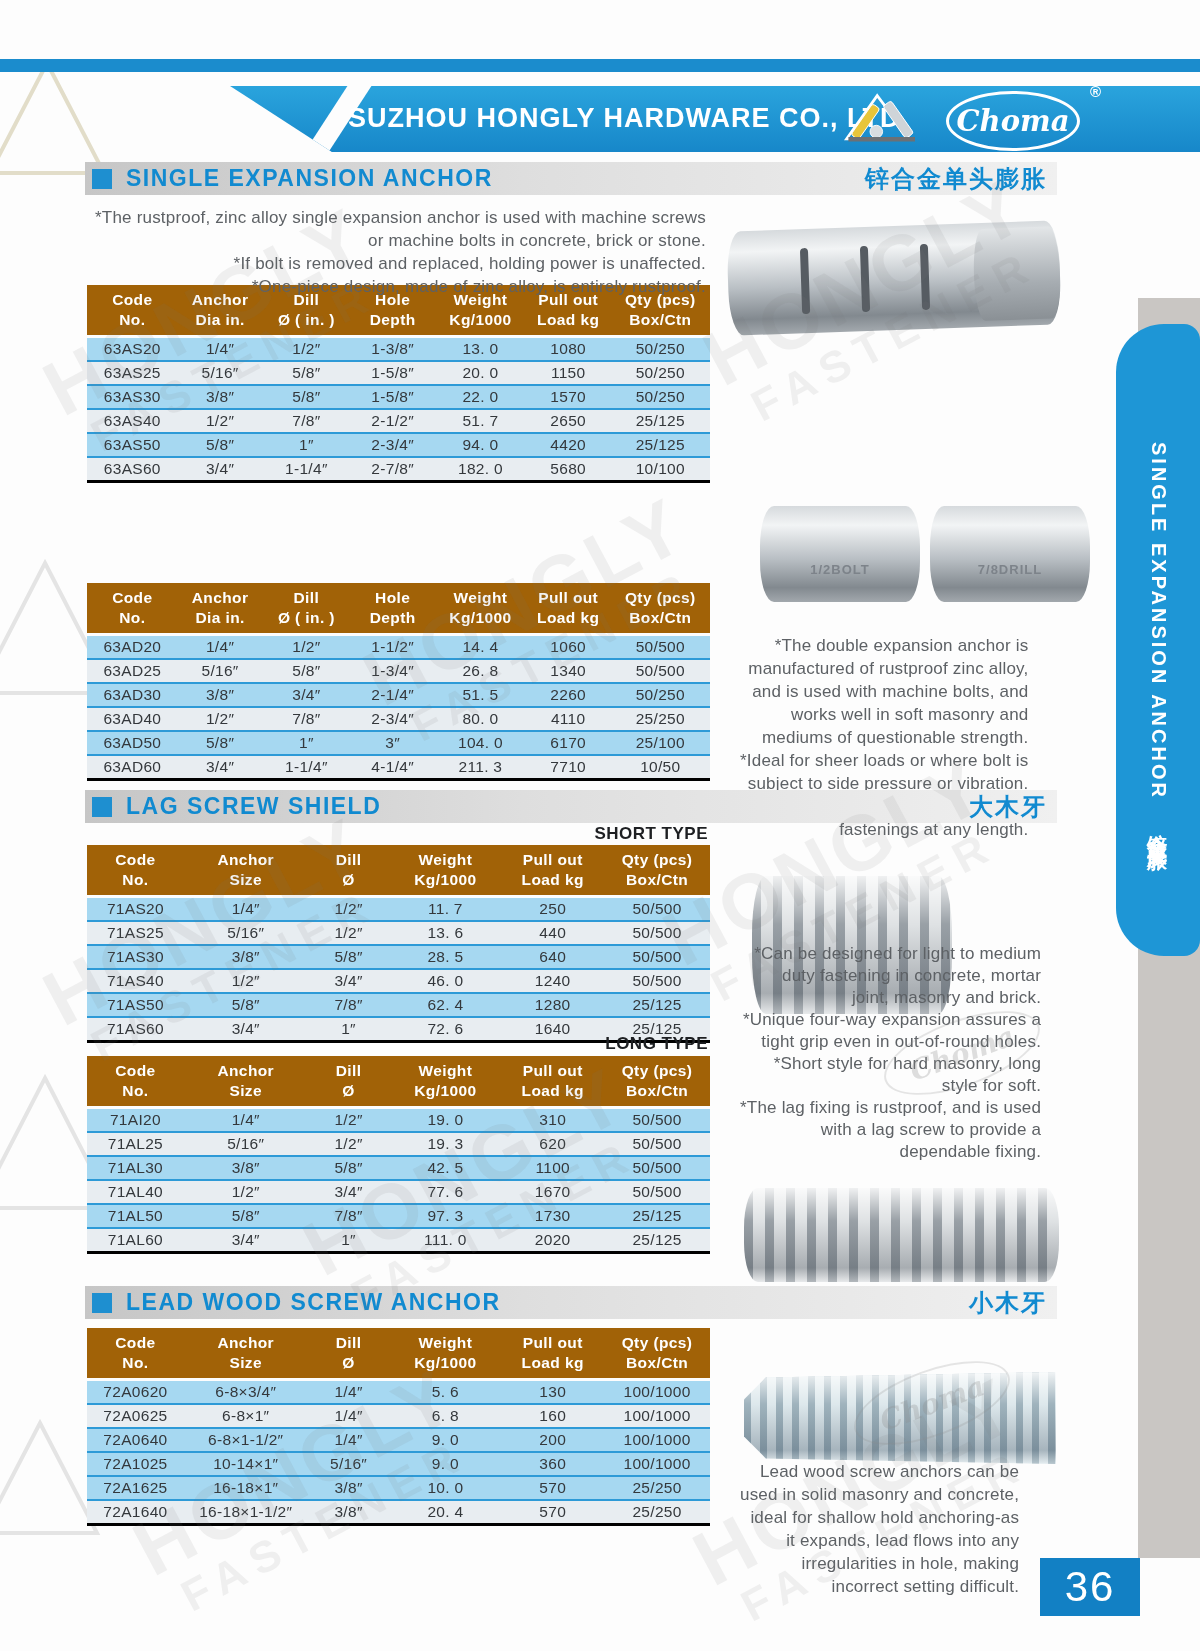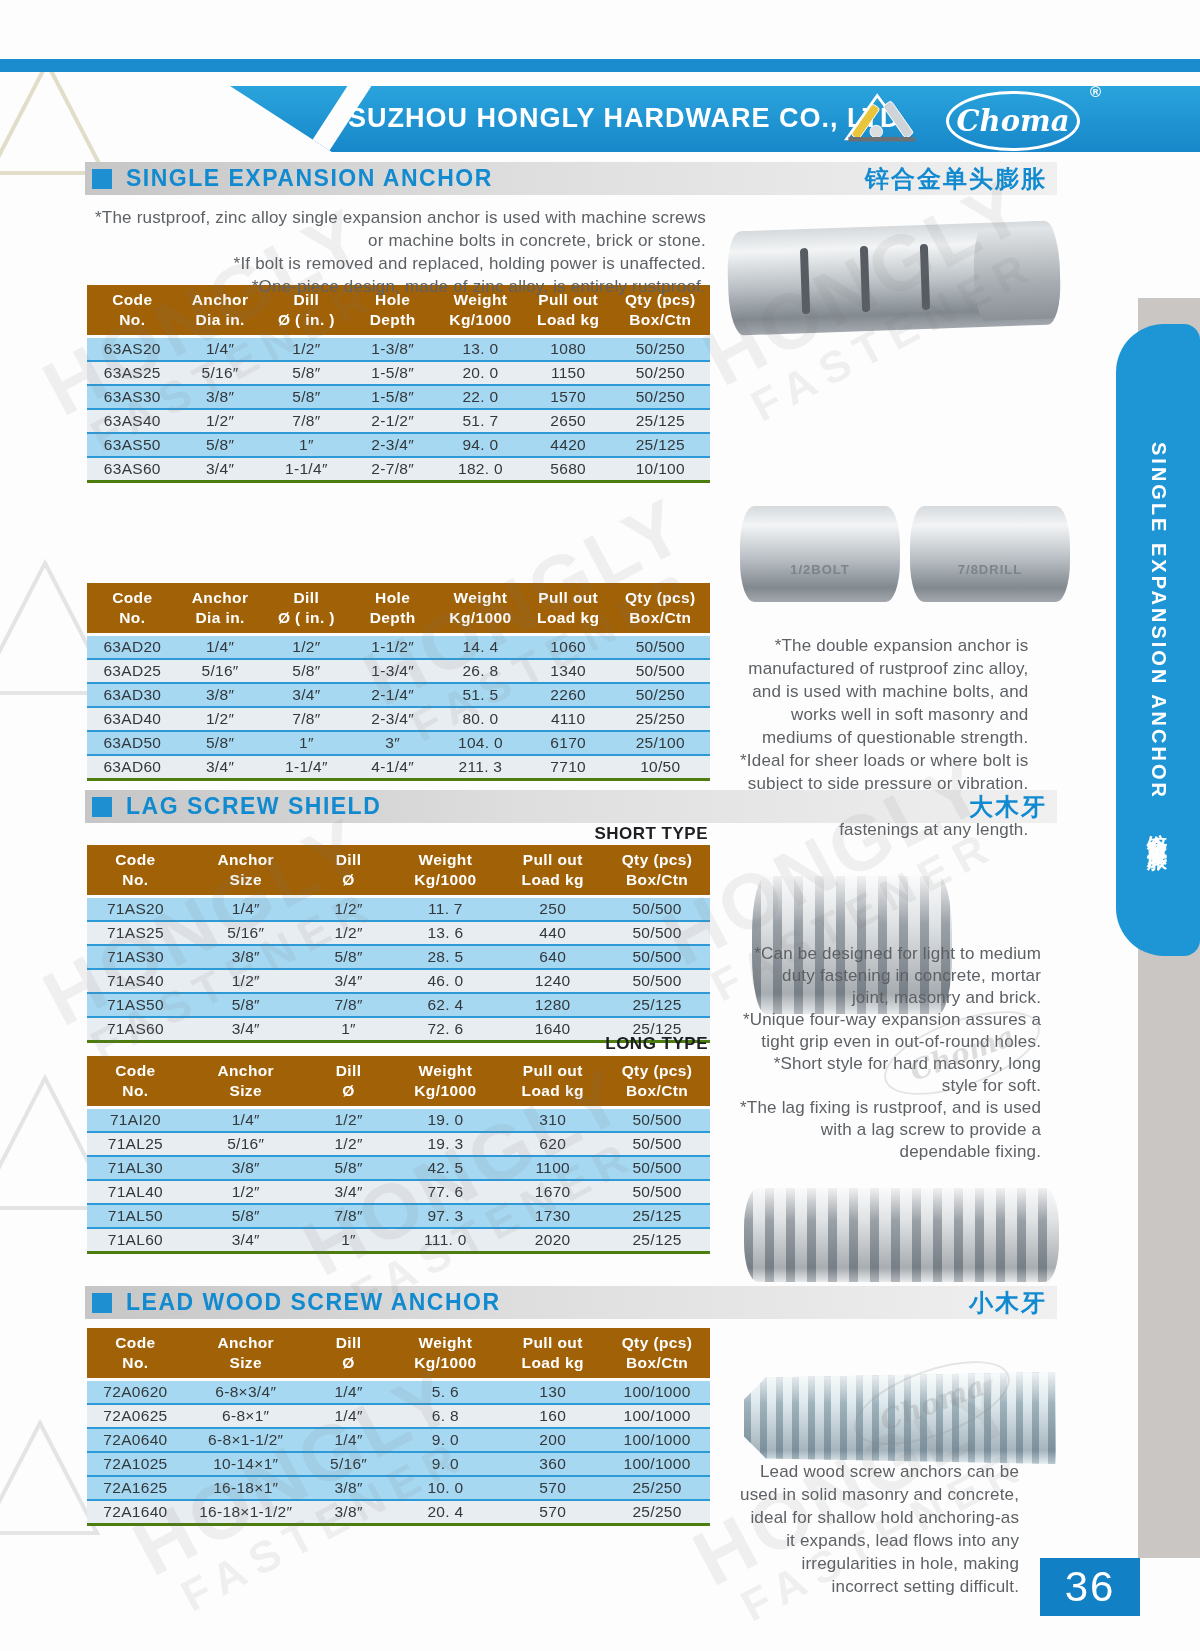--- a/index.html
+++ b/index.html
@@ -36,21 +36,21 @@
   #notes3{left:740px;top:936px;line-height:22px;margin-top:7px;}
   #notes4{left:740px;top:1460px;}
 
   
   table.spec{position:absolute;left:87px;width:623px;border-collapse:collapse;table-layout:fixed;z-index:1;}
   .spec th{background:#a16207;color:#fff;font-size:15.5px;font-weight:bold;padding:5px 2px;border-bottom:3px solid #fdfdfd;}
   .spec th div{line-height:20px;letter-spacing:.4px;}
   .spec td{font-size:15.5px;color:#34383c;text-align:center;padding:1px 2px;height:20px;border-bottom:2px solid #2d9ad7;letter-spacing:.3px;}
   .spec tr.odd td{background:#a6d8f1;}
   .spec tr.even td{background:#e8edf1;}
-  .spec tbody tr:last-child td{border-bottom:3px solid #4d7c0f;}
+  .spec tbody tr:last-child td{border-bottom:3px solid #000000;}
   #table1{top:285px}#table2{top:583px}#table3{top:845px}#table4{top:1056px}#table5{top:1328px}
   .t7 th:nth-child(1),.t7 td:nth-child(1){width:15%;}
   .t7 th:nth-child(2),.t7 td:nth-child(2){width:14%;}
   .t7 th:nth-child(3),.t7 td:nth-child(3){width:14.5%;}
   .t7 th:nth-child(4),.t7 td:nth-child(4){width:14%;}
   .t7 th:nth-child(5),.t7 td:nth-child(5){width:15%;}
   .t7 th:nth-child(6),.t7 td:nth-child(6){width:14%;}
   .t7 th:nth-child(7),.t7 td:nth-child(7){width:16.5%;}
   .t6 th:nth-child(1),.t6 td:nth-child(1){width:15.5%;}
   .t6 th:nth-child(2),.t6 td:nth-child(2){width:20%;}
@@ -67,21 +67,21 @@
   .m-base{background:linear-gradient(180deg,#d6dadd 0%,#f2f4f5 20%,#b9bfc4 55%,#82898f 85%,#a2a8ad 100%);
           border-radius:14px/42%;}
   .ribbed{background:
       linear-gradient(180deg,rgba(255,255,255,.85),rgba(255,255,255,0) 35%,rgba(40,50,60,.30) 85%,rgba(255,255,255,.25)),
       repeating-linear-gradient(90deg,#99a0a6 0 9px,#dfe2e4 9px 21px);
       border-radius:14px/42%;}
   #img1{left:728px;top:226px;width:332px;height:104px;transform:rotate(-2deg);}
   #img1 .slot{position:absolute;width:8px;top:18%;height:64%;background:#565c62;border-radius:4px;}
   #img1 .cap{position:absolute;right:0;top:6%;width:26%;height:88%;border-radius:10px/50%;
              background:linear-gradient(180deg,#e3e6e8,#a7adb2 60%,#8a9095);}
-  #img2{left:740px;top:506px;width:330px;height:96px;}
+  #img2{left:760px;top:506px;width:330px;height:96px;}
   .dbl-half{position:absolute;top:0;height:100%;width:48.5%;}
   .dbl-half.l{left:0}.dbl-half.r{right:0}
   .dbl-label{position:absolute;bottom:26%;width:100%;text-align:center;font-size:13px;font-weight:bold;color:#7d838a;letter-spacing:1px;}
   #img3{left:752px;top:876px;width:200px;height:138px;}
   #img4{left:744px;top:1188px;width:315px;height:94px;}
   #img5{left:744px;top:1372px;width:312px;height:92px;
         background:
          linear-gradient(180deg,rgba(255,255,255,.85),rgba(255,255,255,0) 35%,rgba(40,60,80,.30) 85%,rgba(255,255,255,.25)),
          repeating-linear-gradient(90deg,#9fb3bd 0 7px,#dde8ec 7px 16px);
         clip-path:polygon(0 30%,7% 6%,100% 0,100% 100%,7% 94%,0 70%);}

